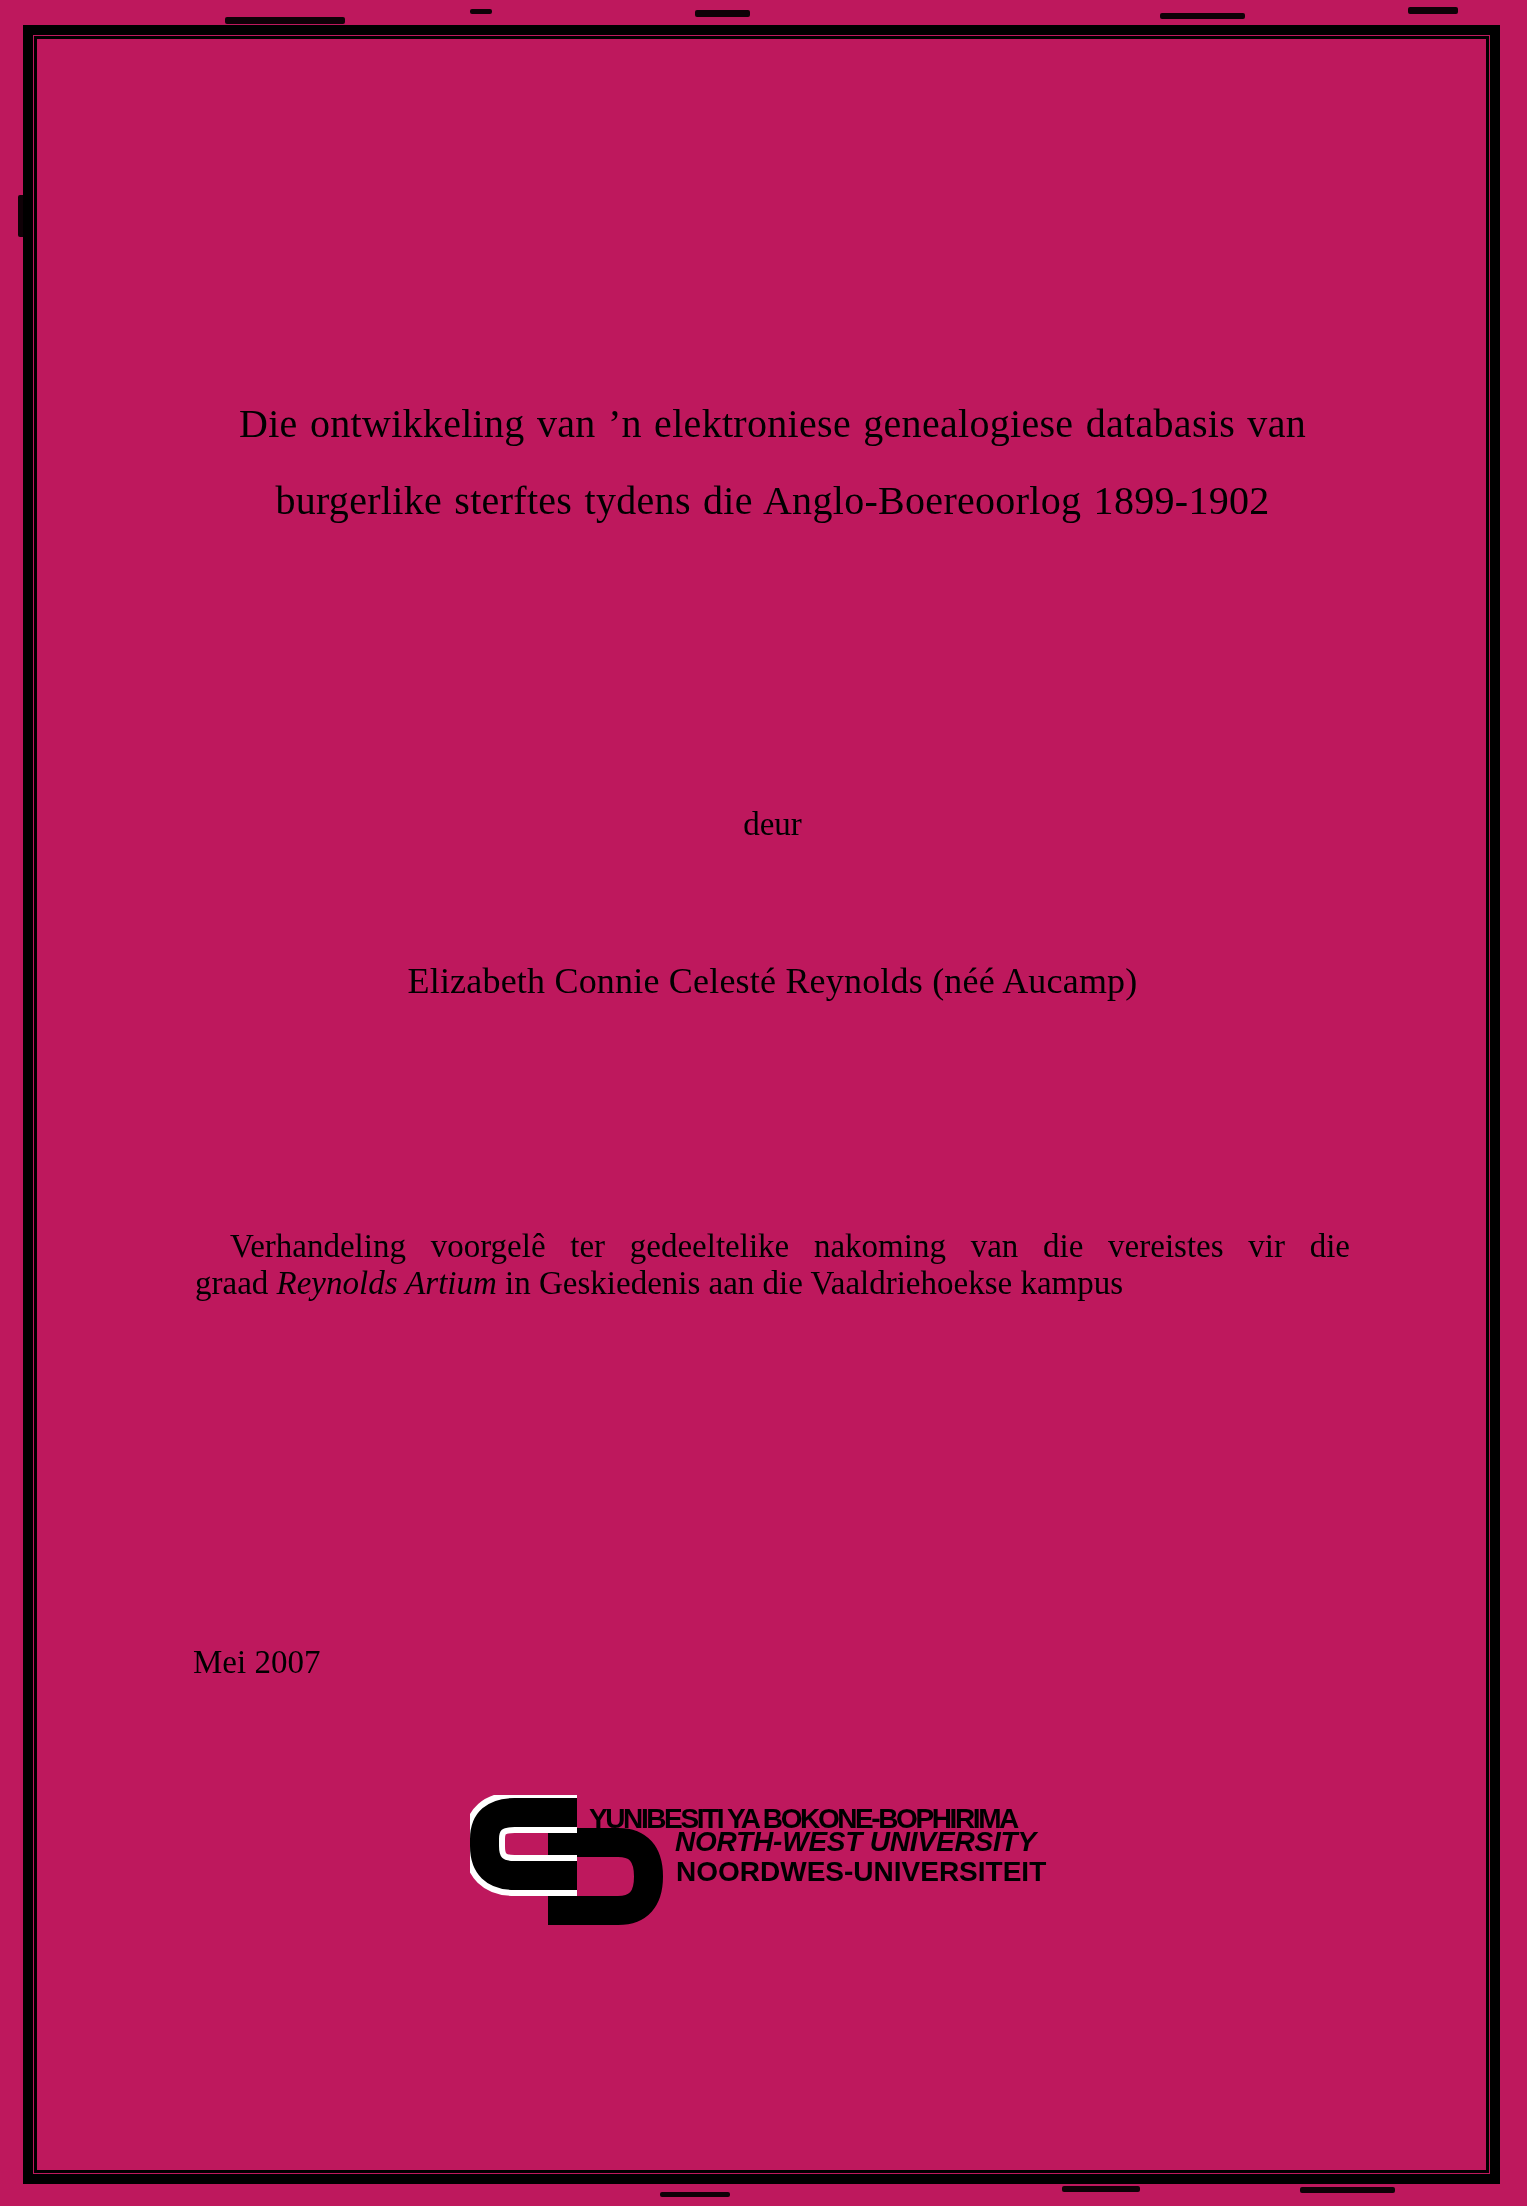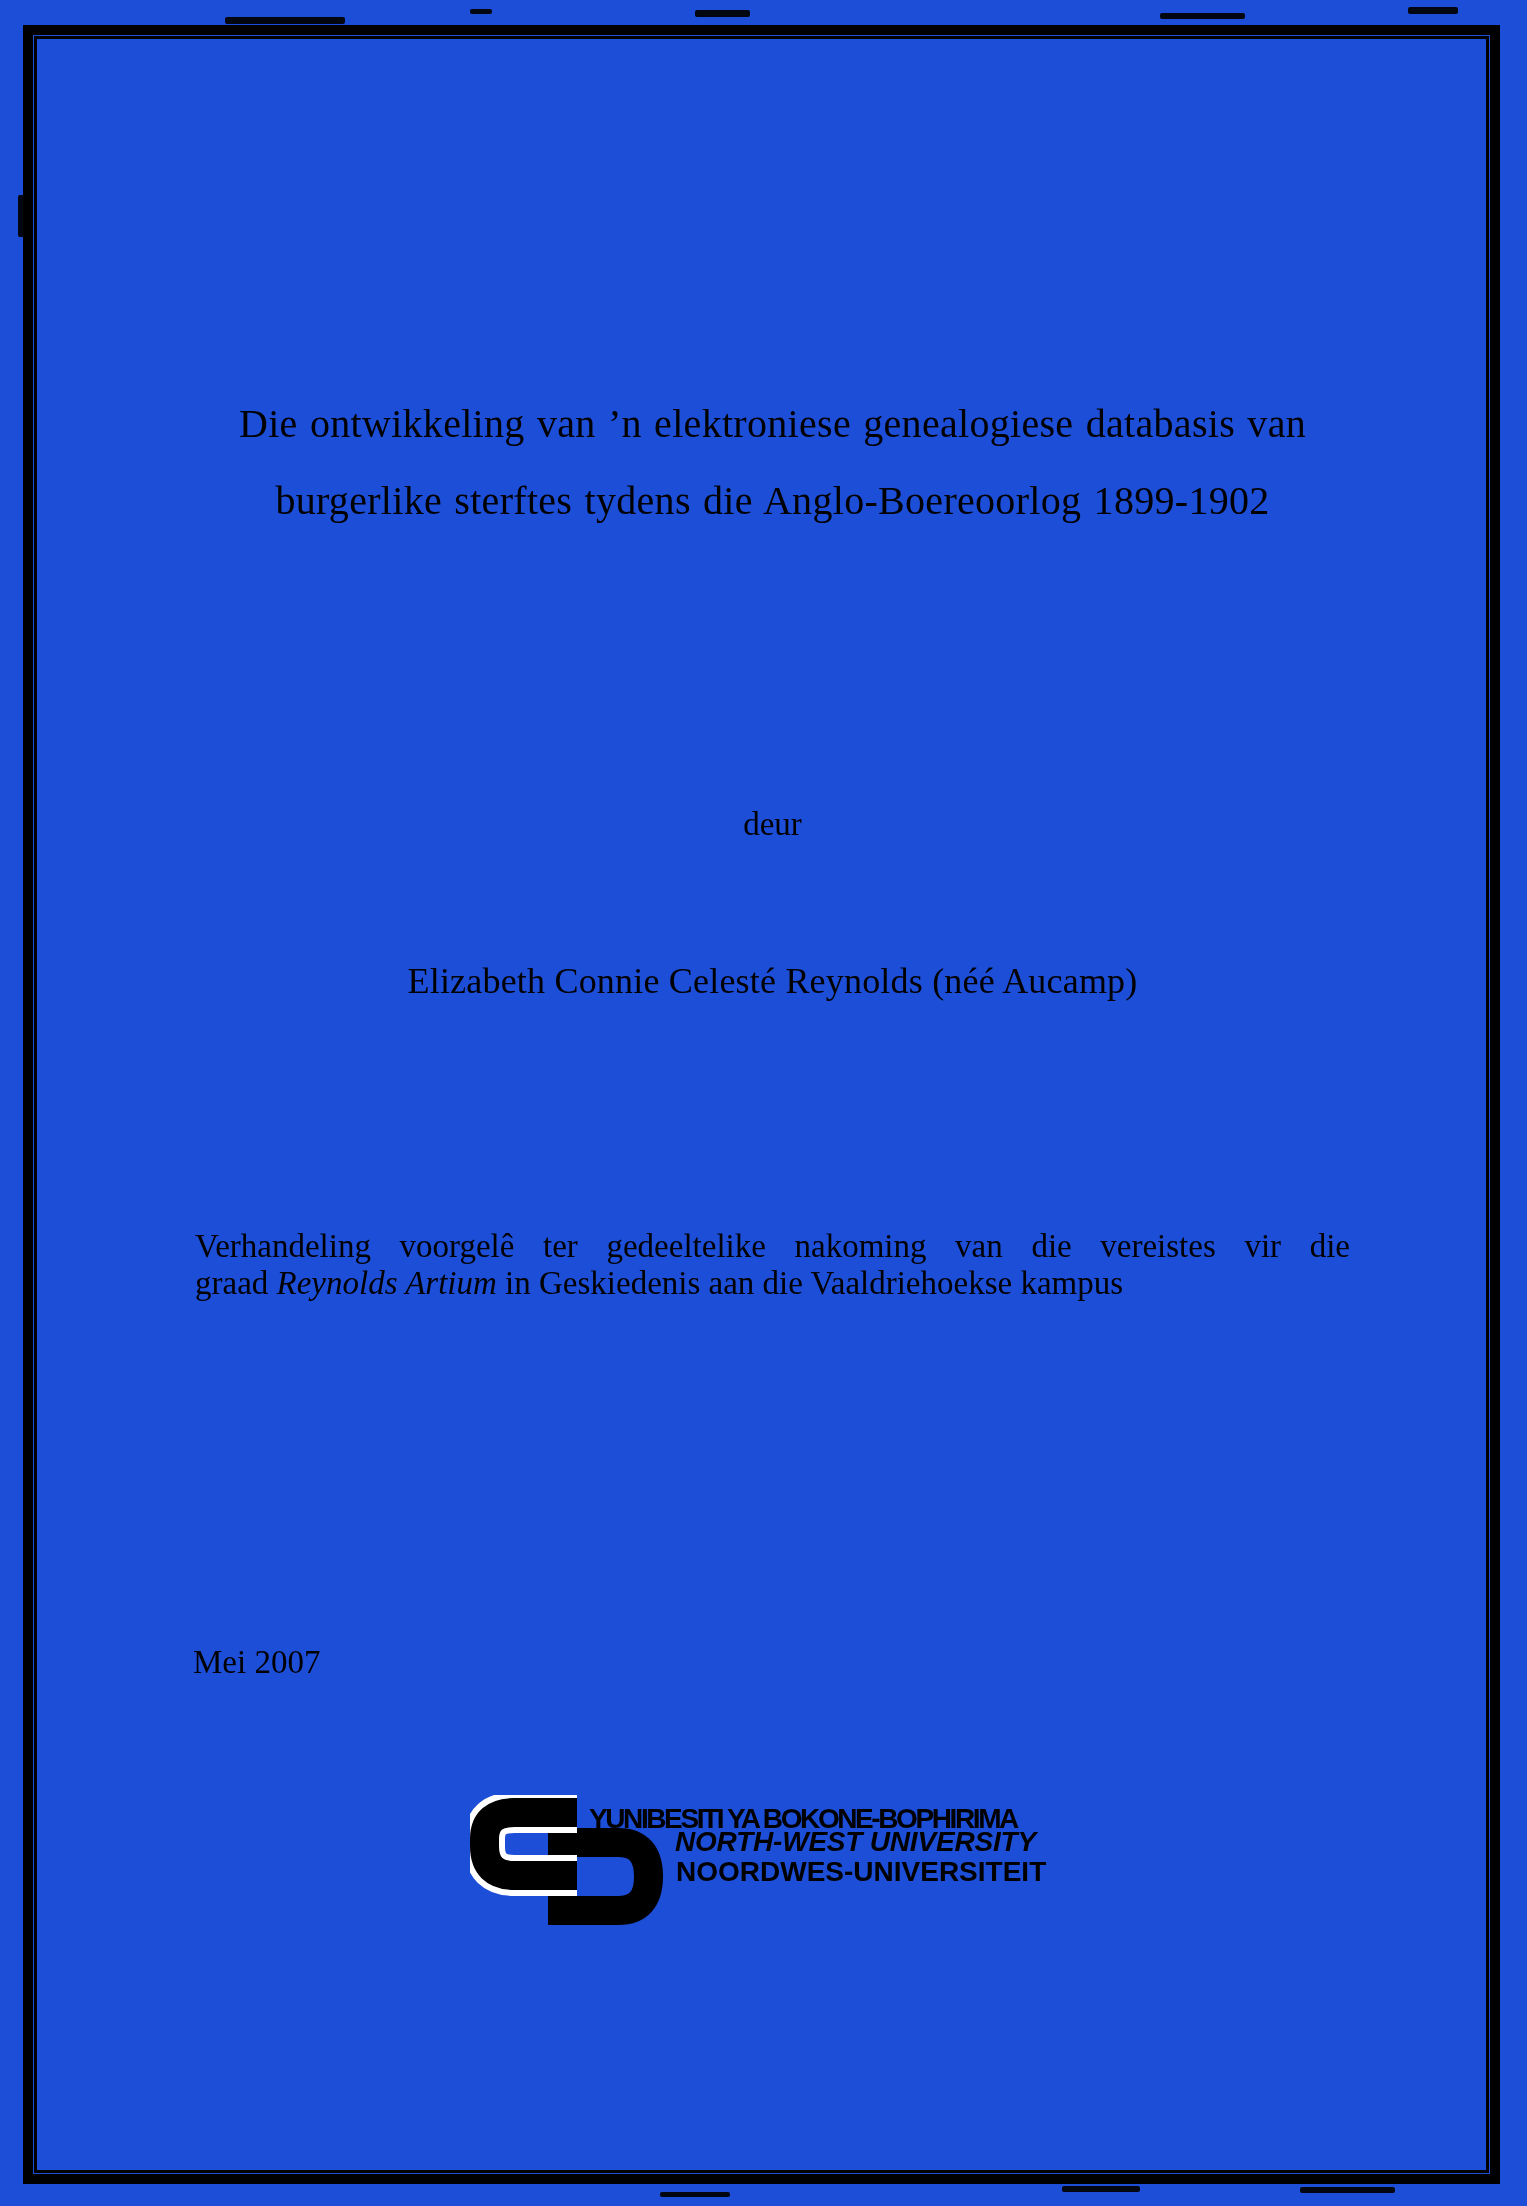--- a/index.html
+++ b/index.html
@@ -1,20 +1,20 @@
 <!DOCTYPE html>
 <html><head>
 <meta charset="utf-8">
 <style>
   html,body { margin:0; padding:0; background:#e8e8e8; }
   .page {
     position:relative;
     width:1527px; height:2206px;
     margin:0 auto;
-    background:#1d4ed8;
+    background:#be185d;
     color:#000;
     font-family:"Liberation Serif", serif;
     overflow:hidden;
   }
   
   .frame {
     position:absolute; left:23px; top:25px;
     width:1477px; height:2159px;
     border:10px solid #000;
     box-sizing:border-box;
@@ -33,21 +33,21 @@
     font-size:40px; line-height:77px;
     word-spacing:2px; letter-spacing:.3px;
   }
   .byline { top:805px; font-size:33px; line-height:38px; }
   .author { top:960px; font-size:36px; line-height:42px; letter-spacing:.2px; }
 
   .submission {
     position:absolute; left:195px; top:1228px; width:1155px;
     font-size:33px; line-height:37px; text-align:left;
   }
-  .submission .just { text-align:justify; text-align-last:justify; }
+  .submission .just { text-align:justify; text-align-last:justify;margin-left:35px; }
   .it { font-style:italic; }
 
   .supervisor {
     position:absolute; left:193px; top:1641px;
     font-size:33px; line-height:42px;
   }
 
   .logo-mark { position:absolute; left:470px; top:1795px; }
   .logo-line {
     position:absolute;

